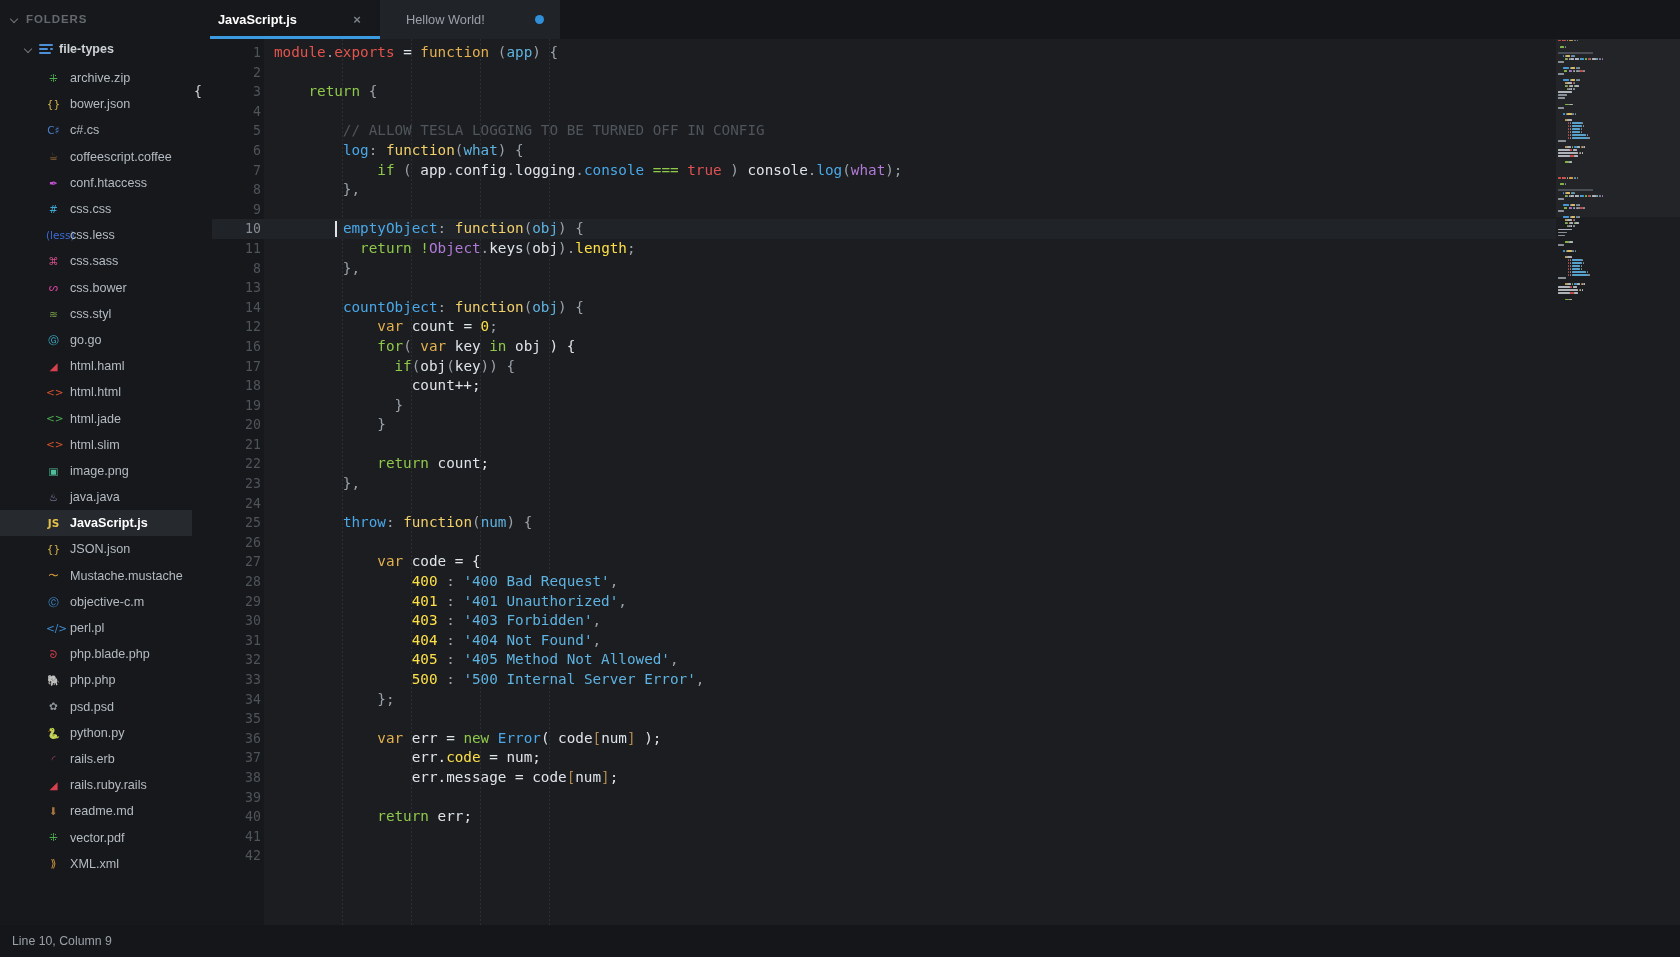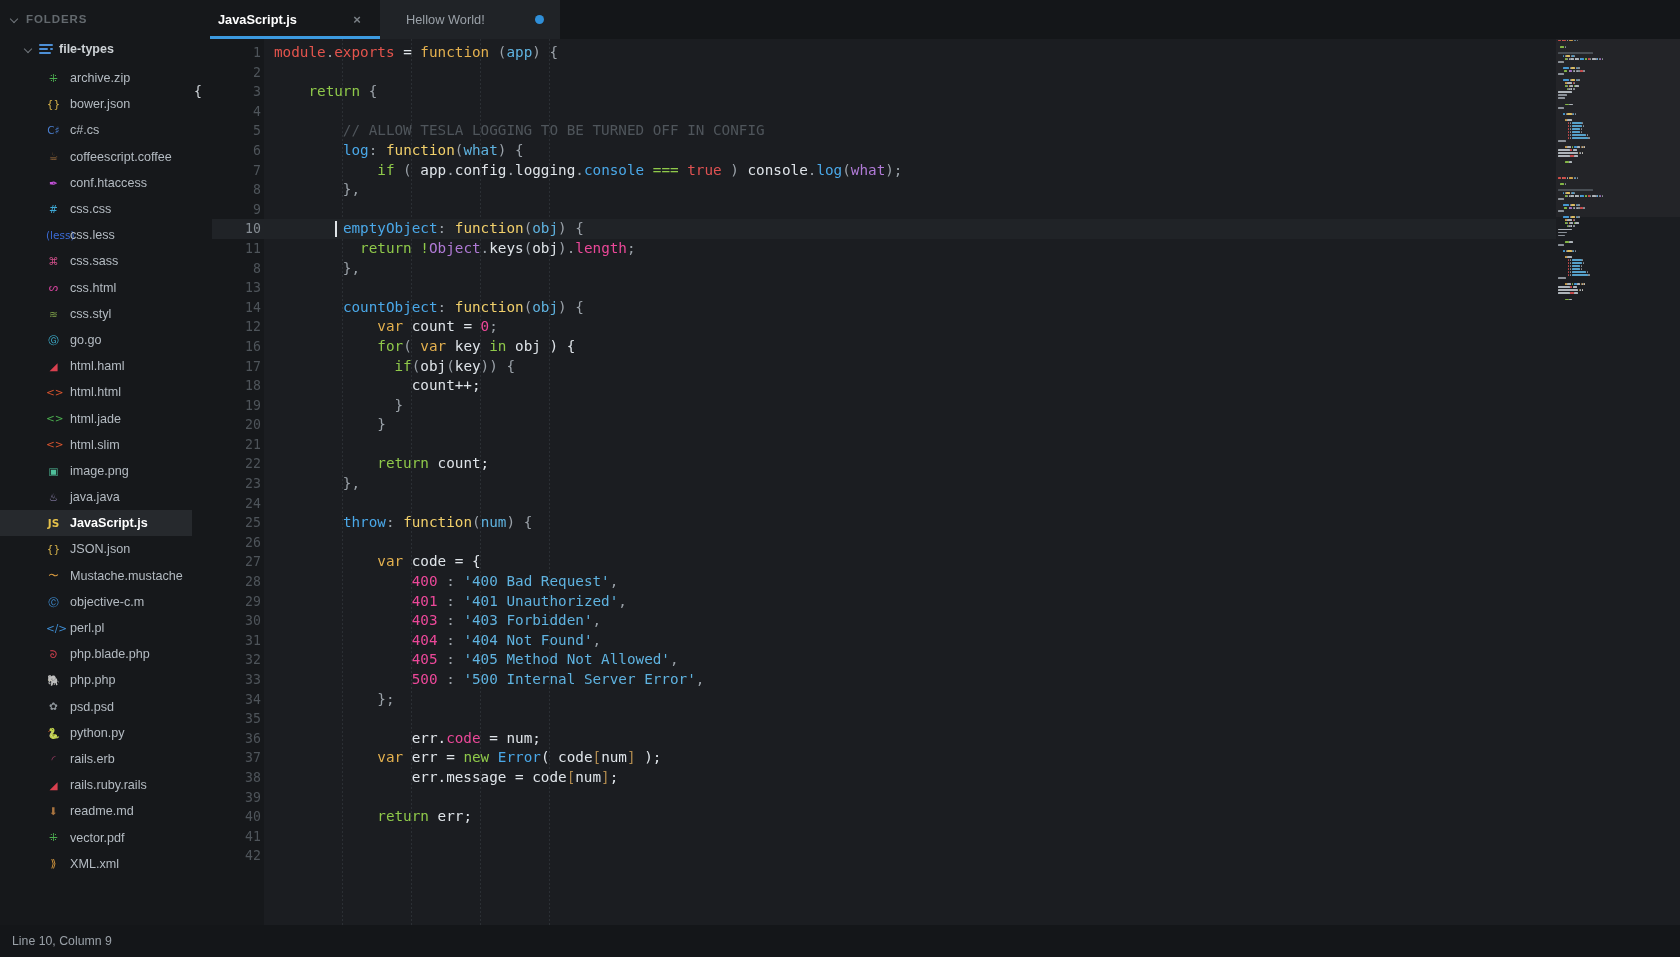--- a/index.html
+++ b/index.html
@@ -116,21 +116,21 @@
   .ig{ position:absolute; top:0; bottom:0; width:1px;
        background:repeating-linear-gradient(to bottom,#2b2f34 0,#2b2f34 2px,transparent 2px,transparent 4px); }
 
   
   .t-key     { color:#e4544d; }
   .t-kw      { color:#e4b14f; }
   .t-ctl     { color:#8fc94a; }
   .t-fn      { color:#f2d06b; }
   .t-prop    { color:#4aa8e8; }
   .t-str     { color:#5fb3e0; }
-  .t-num     { color:#ec4899; }
+  .t-num     { color:#fde047; }
   .t-com     { color:#4f555b; }
   .t-punc    { color:#9aa1a8; }
   .t-plain   { color:#dfe4e9; }
   .t-class   { color:#b07ad6; }
   .t-param   { color:#5fb3e0; }
   .t-brack   { color:#b08a4e; }
   .t-op      { color:#8fc94a; }
   .t-true    { color:#e05252; }
 
   
@@ -204,21 +204,21 @@
           <div class="file-row">
             <span class="fic" style="color: rgb(59, 107, 214);">(less)</span>
             <span>css.less</span>
           </div>
           <div class="file-row">
             <span class="fic" style="color: rgb(208, 79, 138);">⌘</span>
             <span>css.sass</span>
           </div>
           <div class="file-row">
             <span class="fic" style="color: rgb(208, 66, 154);">ᔕ</span>
-            <span>css.html</span>
+            <span>css.bower</span>
           </div>
           <div class="file-row">
             <span class="fic" style="color: rgb(127, 163, 74);">≋</span>
             <span>css.styl</span>
           </div>
           <div class="file-row">
             <span class="fic" style="color: rgb(63, 181, 214);">Ⓖ</span>
             <span>go.go</span>
           </div>
           <div class="file-row">
@@ -395,22 +395,22 @@
             <div class="cline">&nbsp;</div>
             <div class="cline"><span class="t-plain">            </span><span class="t-kw">var</span><span class="t-plain"> code = {</span></div>
             <div class="cline"><span class="t-plain">                </span><span class="t-num">400</span><span class="t-punc"> : </span><span class="t-str">'400 Bad Request'</span><span class="t-punc">,</span></div>
             <div class="cline"><span class="t-plain">                </span><span class="t-num">401</span><span class="t-punc"> : </span><span class="t-str">'401 Unauthorized'</span><span class="t-punc">,</span></div>
             <div class="cline"><span class="t-plain">                </span><span class="t-num">403</span><span class="t-punc"> : </span><span class="t-str">'403 Forbidden'</span><span class="t-punc">,</span></div>
             <div class="cline"><span class="t-plain">                </span><span class="t-num">404</span><span class="t-punc"> : </span><span class="t-str">'404 Not Found'</span><span class="t-punc">,</span></div>
             <div class="cline"><span class="t-plain">                </span><span class="t-num">405</span><span class="t-punc"> : </span><span class="t-str">'405 Method Not Allowed'</span><span class="t-punc">,</span></div>
             <div class="cline"><span class="t-plain">                </span><span class="t-num">500</span><span class="t-punc"> : </span><span class="t-str">'500 Internal Server Error'</span><span class="t-punc">,</span></div>
             <div class="cline"><span class="t-punc">            };</span></div>
             <div class="cline">&nbsp;</div>
+            <div class="cline"><span class="t-plain">            </span><span class="t-kw">var</span><span class="t-plain"> err = </span><span class="t-ctl">new</span><span class="t-plain"> </span><span class="t-prop">Error</span><span class="t-plain">( code</span><span class="t-brack">[</span><span class="t-plain">num</span><span class="t-brack">]</span><span class="t-plain"> );</span></div>
             <div class="cline"><span class="t-plain">                err.</span><span class="t-num">code</span><span class="t-plain"> = num;</span></div>
-            <div class="cline"><span class="t-plain">            </span><span class="t-kw">var</span><span class="t-plain"> err = </span><span class="t-ctl">new</span><span class="t-plain"> </span><span class="t-prop">Error</span><span class="t-plain">( code</span><span class="t-brack">[</span><span class="t-plain">num</span><span class="t-brack">]</span><span class="t-plain"> );</span></div>
             <div class="cline"><span class="t-plain">                err.message = code</span><span class="t-brack">[</span><span class="t-plain">num</span><span class="t-brack">]</span><span class="t-plain">;</span></div>
             <div class="cline">&nbsp;</div>
             <div class="cline"><span class="t-plain">            </span><span class="t-ctl">return</span><span class="t-plain"> err;</span></div>
             <div class="cline">&nbsp;</div>
           </div>
         <div class="minimap" id="minimap">
           <div class="mm-view"></div>
         <div class="mmline">
               <span style="left: 2px; width: 3.12px; background: rgb(228, 84, 77); opacity: 0.88;"></span>
               <span style="left: 5.72px; width: 1.2px; background: rgb(154, 161, 168); opacity: 0.88;"></span>

